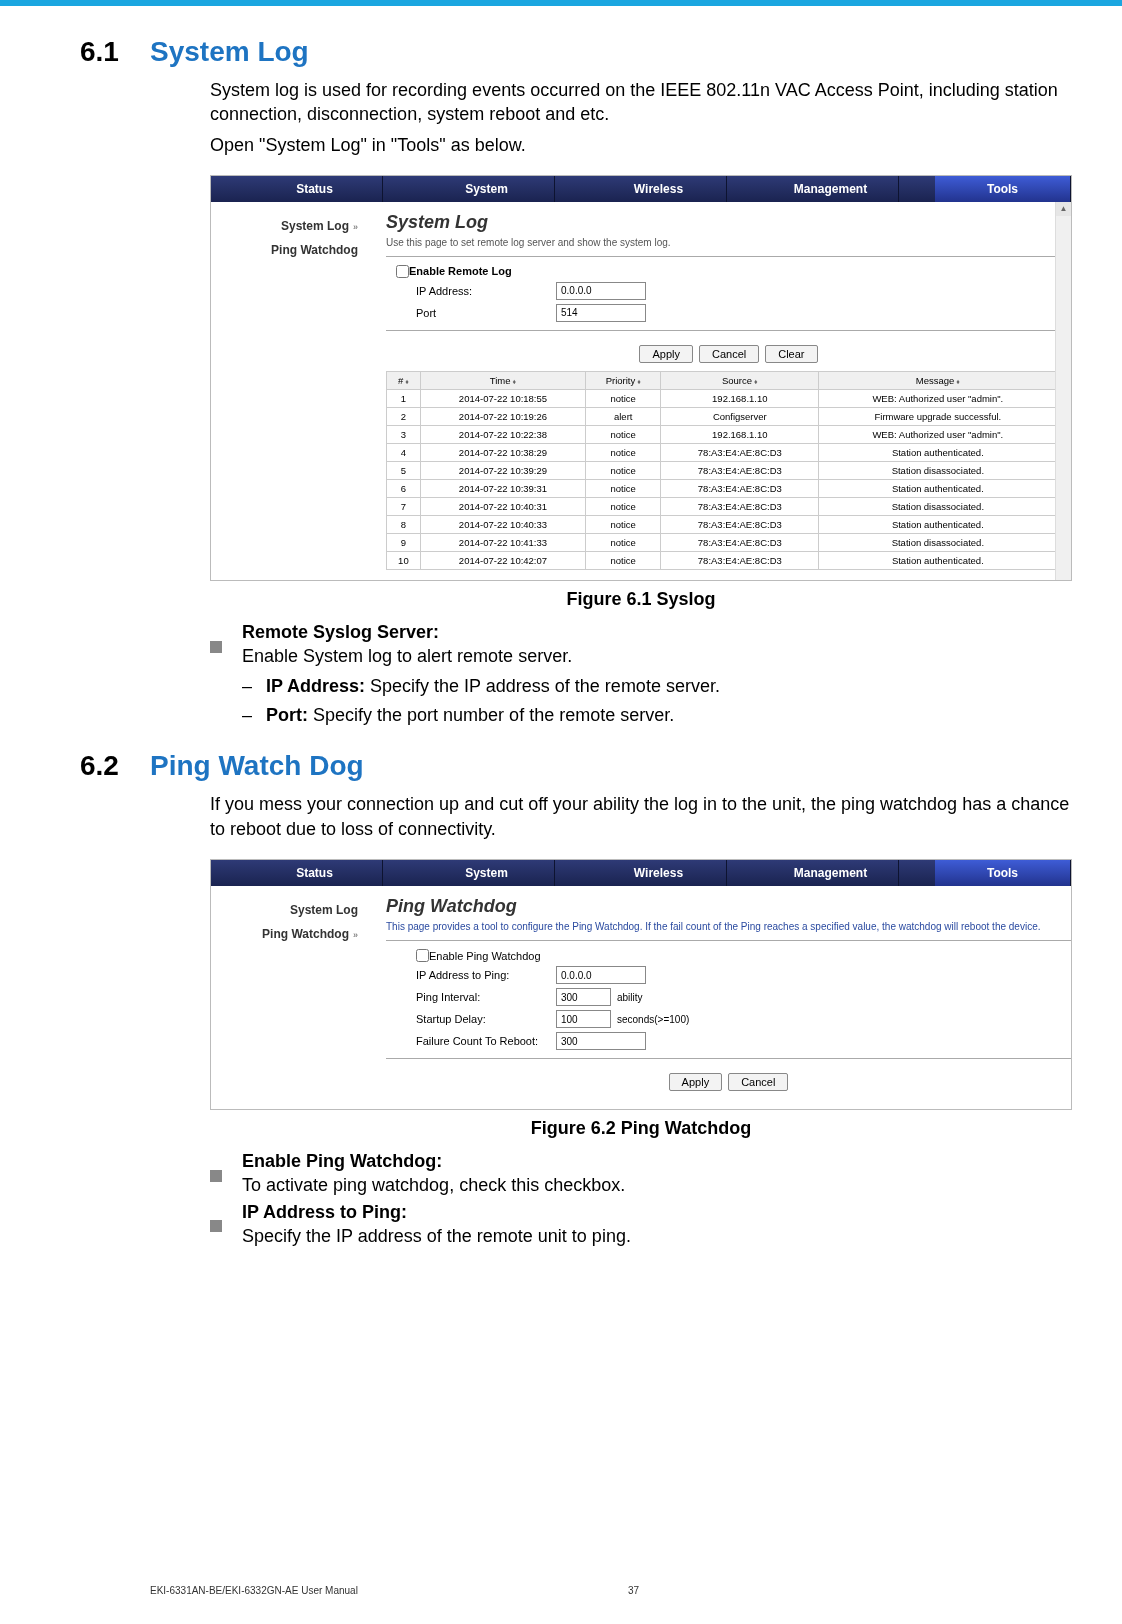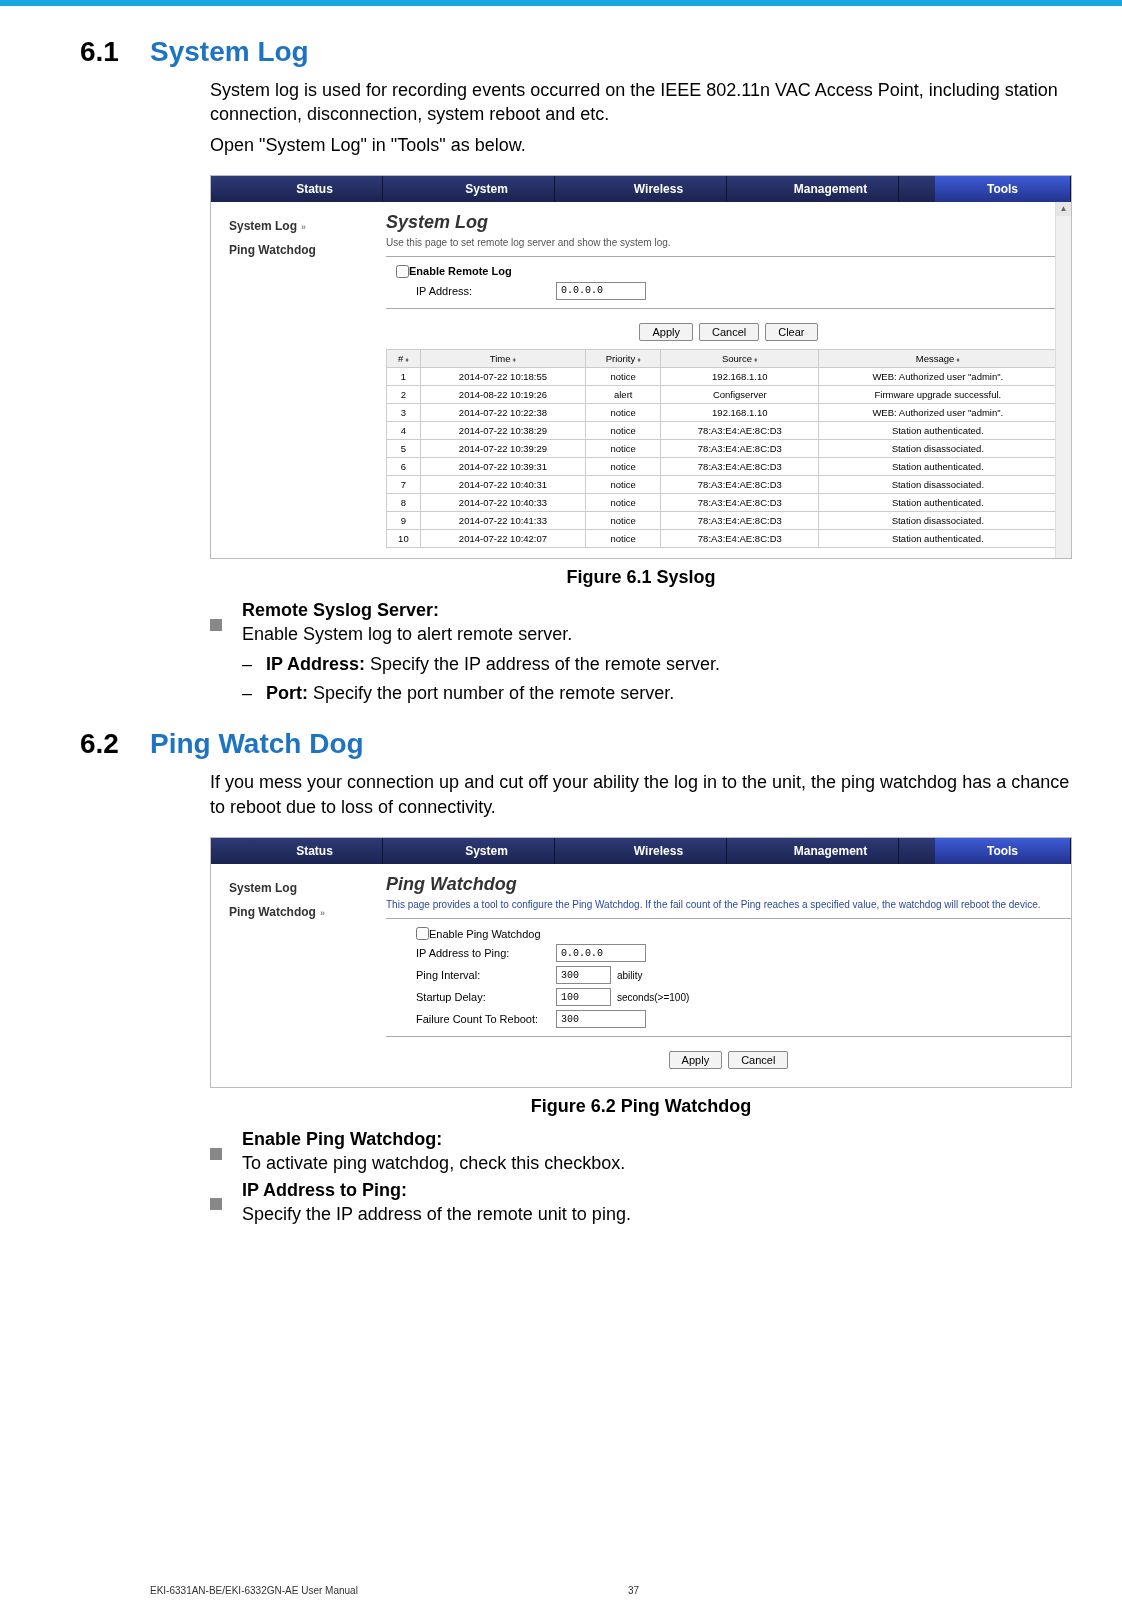--- a/index.html
+++ b/index.html
@@ -60,21 +60,21 @@
   .screenshot-body {
     display: flex;
     background: #fff;
     font-size: 10px;
   }
   .sidebar {
     width: 165px;
     padding: 12px 8px;
   }
   .sidebar-item {
-    text-align: left;
+    text-align: right;
     padding: 5px 10px;
     font-weight: bold;
     font-size: 12px;
     color: #333;
   }
   .sidebar-item .arrow { font-size: 9px; margin-left: 4px; opacity:.6; }
   .panel {
     flex: 1;
     padding: 10px 0 10px 10px;
     position: relative;
@@ -95,21 +95,20 @@
   .form-row {
     display: flex;
     align-items: center;
     padding: 2px 0 2px 30px;
     font-size: 11px;
   }
   .form-row .lbl { width: 140px; }
   .form-row input[type=text] {
     width: 90px; height: 18px; font-size: 10px; padding: 0 4px;
     border: 1px solid #888;
-    font-family: Liberation Mono, monospace;
   }
   .form-row .suffix { margin-left: 6px; font-size: 10px; }
   .check-row { padding: 2px 0 2px 10px; font-size: 11px; display:flex; align-items:center; }
   .btn-row { text-align: center; padding: 8px 0; }
   .btn {
     display: inline-block;
     padding: 2px 12px;
     border: 1px solid #888;
     background: #f3f3f3;
     font-size: 11px;
@@ -192,20 +191,24 @@
         <div class="panel-desc">Use this page to set remote log server and show the system log.</div>
         <hr class="panel-hr">
         <div class="check-row">
           <input type="checkbox" style="">
           <span style="font-weight:bold">Enable Remote Log</span>
         </div>
         <div class="form-row">
           <span class="lbl">IP Address:</span>
           <input type="text" value="0.0.0.0" style="">
         </div>
+        <div class="form-row">
+          <span class="lbl">Port</span>
+          <input type="text" value="514" style="">
+        </div>
         <hr class="panel-hr">
         <div class="btn-row" id="fig1-btns"><span class="btn">Apply</span><span class="btn">Cancel</span><span class="btn">Clear</span></div>
         <table class="log">
           <thead>
               <tr id="fig1-thead">
                 <th>#<span class="sort-arr">♦</span></th>
                 <th>Time<span class="sort-arr">♦</span></th>
                 <th>Priority<span class="sort-arr">♦</span></th>
                 <th>Source<span class="sort-arr">♦</span></th>
                 <th>Message<span class="sort-arr">♦</span></th>
@@ -214,21 +217,21 @@
           <tbody id="fig1-tbody">
               <tr>
                 <td>1</td>
                 <td>2014-07-22 10:18:55</td>
                 <td>notice</td>
                 <td>192.168.1.10</td>
                 <td>WEB: Authorized user "admin".</td>
               </tr>
               <tr>
                 <td>2</td>
-                <td>2014-08-22 10:19:26</td>
+                <td>2014-07-22 10:19:26</td>
                 <td>alert</td>
                 <td>Configserver</td>
                 <td>Firmware upgrade successful.</td>
               </tr>
               <tr>
                 <td>3</td>
                 <td>2014-07-22 10:22:38</td>
                 <td>notice</td>
                 <td>192.168.1.10</td>
                 <td>WEB: Authorized user "admin".</td>

